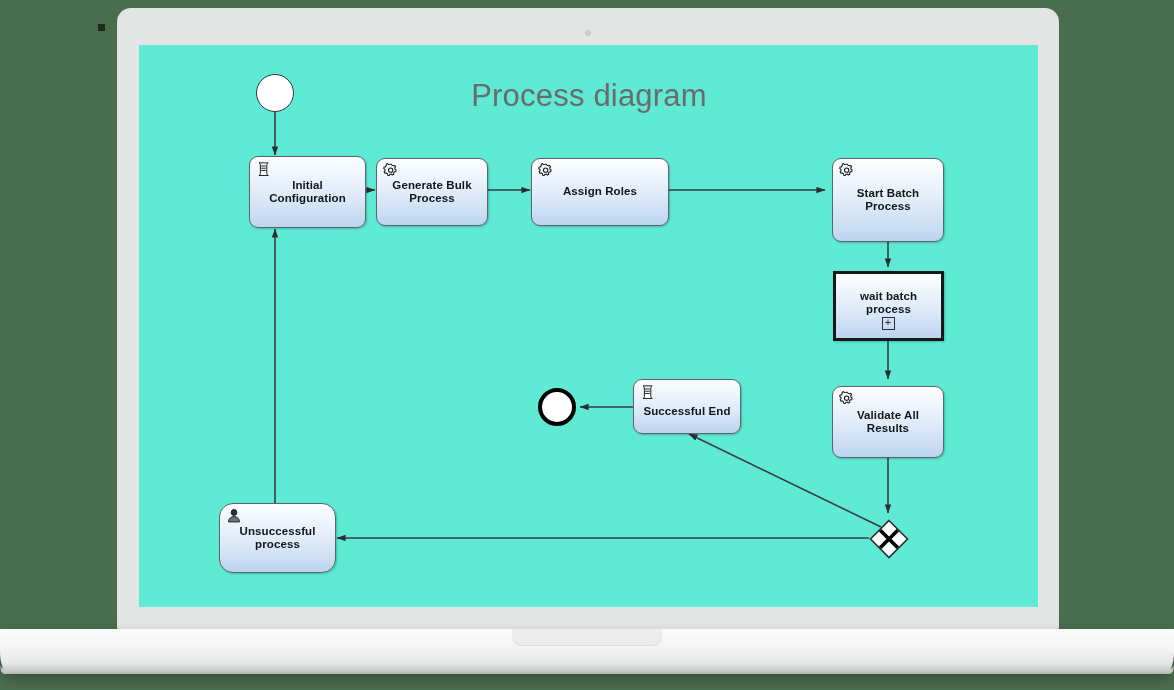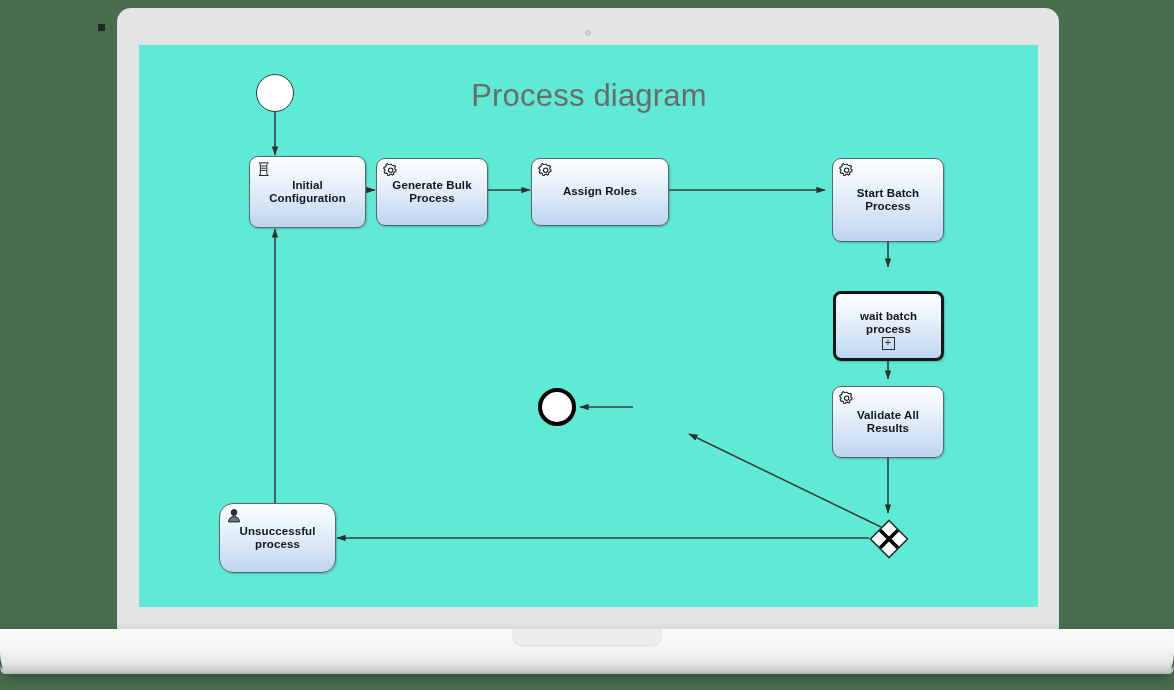--- a/index.html
+++ b/index.html
@@ -61,21 +61,21 @@
   
   .task{
     position:absolute;
     box-sizing:border-box;
     border:1px solid #5d6470;
     border-radius:9px;
     background:linear-gradient(180deg,#fdfeff 0%,#f3f8fd 18%,#dfeaf8 55%,#c8dcf3 85%,#bcd4ef 100%);
     box-shadow:1px 1px 2px rgba(0,0,0,.22);
     display:flex;align-items:center;justify-content:center;
   }
-  .task.thick{border:3px solid #15171a;border-radius:8px;margin-top:20px;}
+  .task.thick{border:3px solid #15171a;border-radius:0;}
   .task-label{
     font-size:11.5px;font-weight:bold;color:#12151a;
     text-align:center;line-height:13.5px;
     letter-spacing:.1px;
     white-space:pre-line;
     padding:0 5px;
   }
   .task.thick .task-label{transform:translateY(-3px);}
 
   .task-icon{position:absolute;left:5px;top:3px;width:18px;height:18px;}
@@ -223,20 +223,33 @@
       <div class="gateway" style="left:730px;top:474px;">
         <svg width="40" height="40" viewBox="0 0 40 40">
           <polygon points="20,1.5 38.5,20 20,38.5 1.5,20" fill="#ffffff" stroke="#2b2e33" stroke-width="1.6"></polygon>
           <g stroke="#000" stroke-width="3.6" stroke-linecap="square">
             <line x1="12.5" y1="12.5" x2="27.5" y2="27.5"></line>
             <line x1="27.5" y1="12.5" x2="12.5" y2="27.5"></line>
           </g>
         </svg>
       </div>
 
+      <div class="task" style="left:494px;top:334px;width:108px;height:55px;">
+        <span class="task-icon">
+          <svg viewBox="0 0 20 20" width="18" height="18">
+            <path d="M4.5 3.2h10.2c-1.1 .5 -1.6 1.3 -1.6 2.3v9.4c0 1 .6 1.8 1.7 2.3H4.4c1.1-.5 1.6-1.3 1.6-2.3V5.5c0-1-.5-1.8-1.5-2.3z" fill="#fff" stroke="#1b1d21" stroke-width="1.1" stroke-linejoin="round"></path>
+            <g stroke="#1b1d21" stroke-width="1.1" stroke-linecap="round">
+              <line x1="7.3" y1="6.6" x2="11.6" y2="6.6"></line>
+              <line x1="7.3" y1="9.1" x2="11.6" y2="9.1"></line>
+              <line x1="7.3" y1="11.6" x2="11.6" y2="11.6"></line>
+            </g>
+          </svg>
+        </span>
+        <span class="task-label" style="transform:translateY(5px)">Successful End</span>
+      </div>
 
       <div class="end-event" style="left:399px;top:343px;"></div>
 
       <div class="task" style="left:80px;top:458px;width:117px;height:70px;border-radius:14px;">
         <span class="task-icon">
           <svg viewBox="0 0 20 20" width="18" height="18">
             <ellipse cx="10" cy="6.1" rx="3.1" ry="3.3" fill="#2f3337" stroke="#15171a" stroke-width="1"></ellipse>
             <path d="M3.9 16.6c0-3.6 2.7-6 6.1-6s6.1 2.4 6.1 6z" fill="#70767c" stroke="#15171a" stroke-width="1"></path>
           </svg>
         </span>

